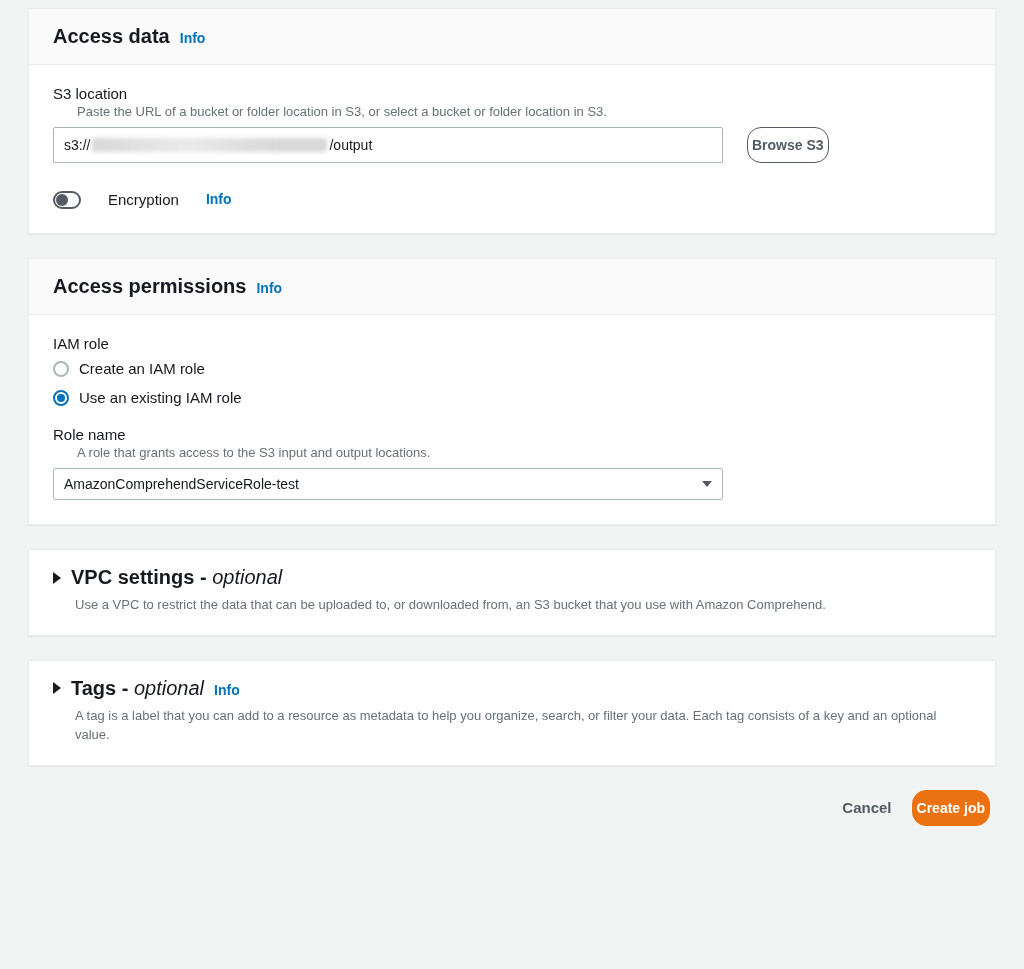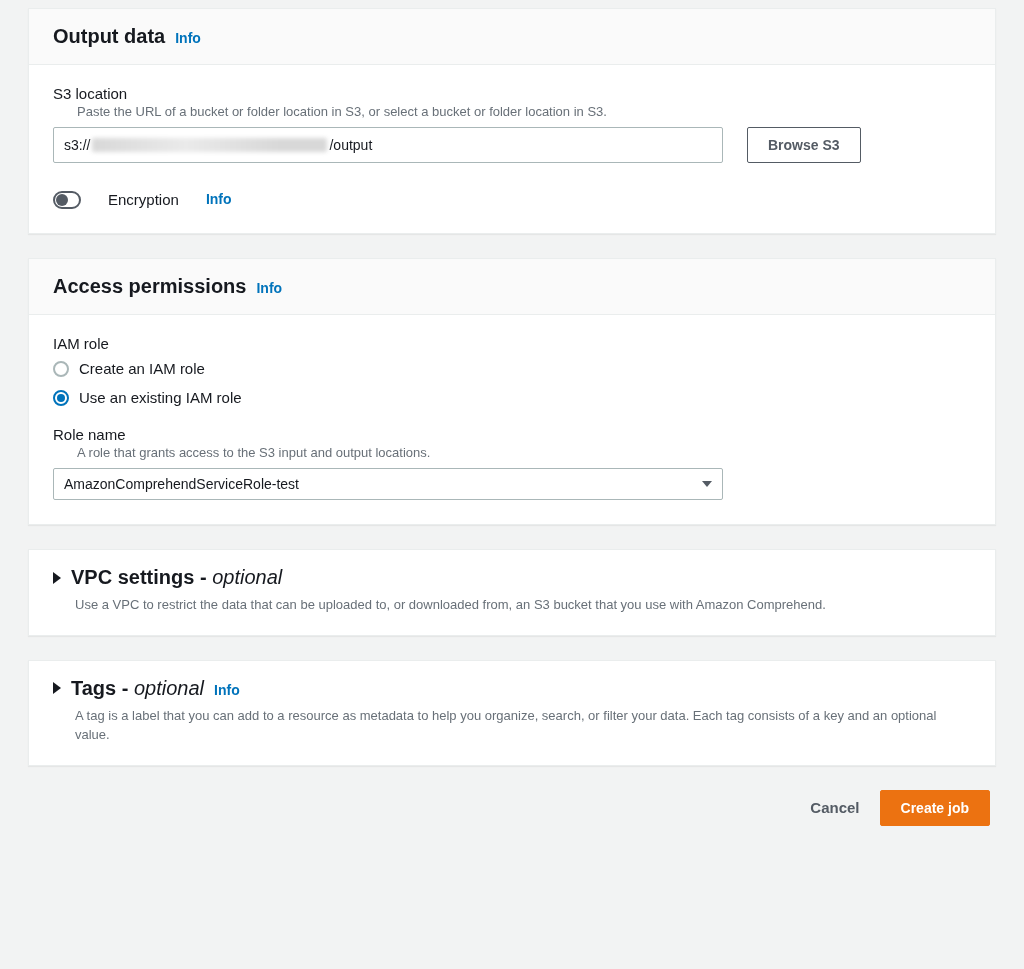--- a/index.html
+++ b/index.html
@@ -73,27 +73,27 @@
     width: 235px;
     height: 14px;
     background: linear-gradient(90deg,#d8d8d8,#eaeaea 40%,#d8d8d8 80%);
     filter: blur(2px);
     border-radius: 2px;
     margin: 0 2px;
     vertical-align: middle;
   }
   .btn {
     height: 36px;
-    padding: 0 20px;
+    padding: 0 4px;
     border: 1px solid #545b64;
     background: #fff;
     color: #545b64;
     font-weight: 700;
     font-size: 14px;
-    border-radius: 2px;
+    border-radius: 14px;
     cursor: pointer;
   }
   .btn-primary {
     background: #ec7211;
     border-color: #ec7211;
     color: #fff;
   }
   .btn-text {
     border: none;
     background: none;
@@ -229,21 +229,21 @@
     gap: 20px;
     align-items: center;
     padding-right: 6px;
   }
 </style>
 </head>
 <body>
 
 <div class="panel">
   <div class="panel-header">
-    <h2>Output data</h2>
+    <h2>Access data</h2>
     <a class="info-link">Info</a>
   </div>
   <div class="panel-body">
     <div class="field-label">S3 location</div>
     <div class="field-desc">Paste the URL of a bucket or folder location in S3, or select a bucket or folder location in S3.</div>
     <div class="input-row">
       <div class="text-input">
         <span>s3://</span>
           <span class="blur"></span>
           <span>/output</span>

